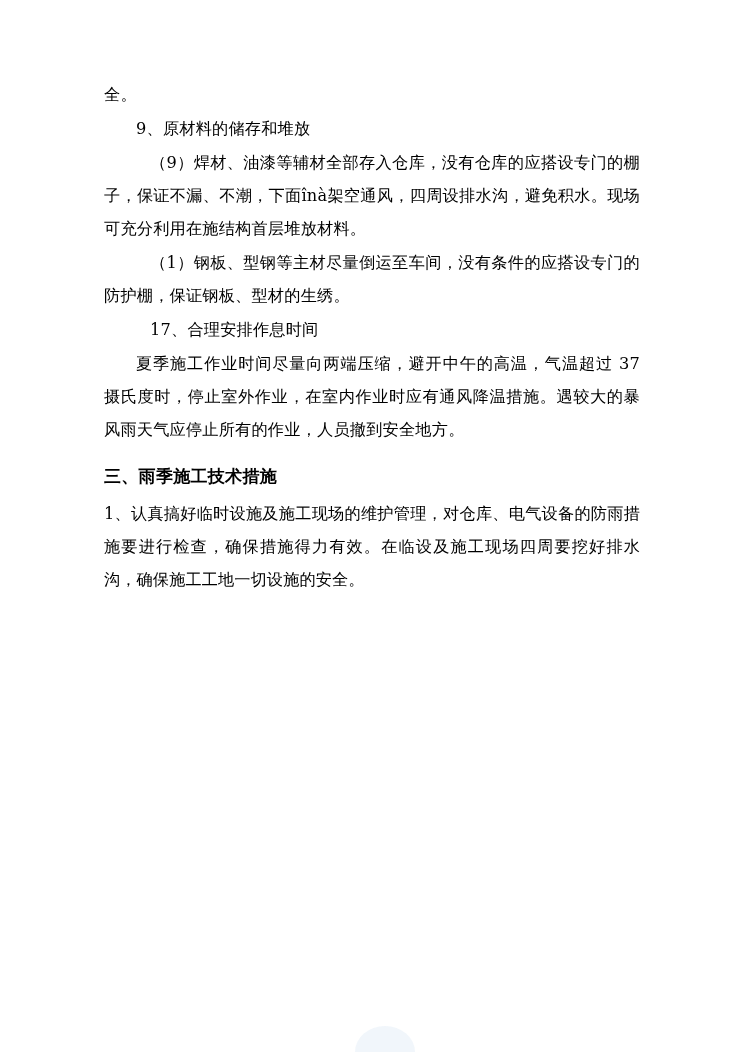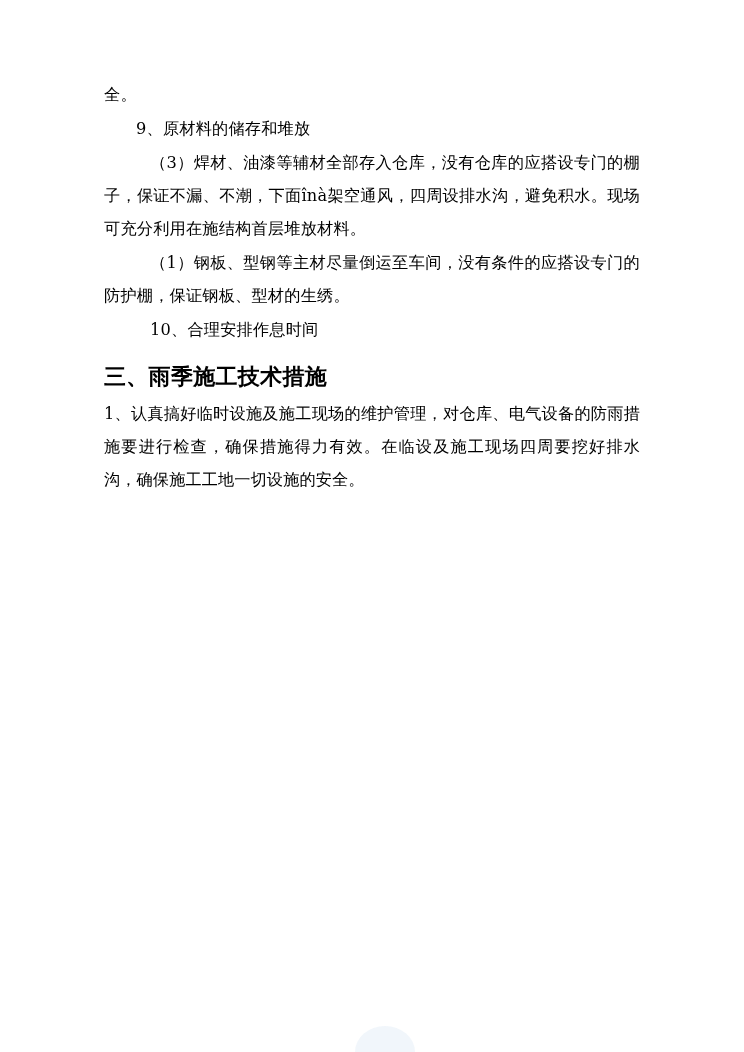--- a/index.html
+++ b/index.html
@@ -38,21 +38,21 @@
     letter-spacing: 0.2px;
   }
   .indent {
     text-indent: 32px;
   }
   .indent2 {
     text-indent: 46px;
   }
   .heading {
     font-weight: bold;
-    font-size: 22px;
+    font-size: 17px;
     line-height: 33px;
     margin: 14px 0 4px 0;
     letter-spacing: 0.3px;
   }
   .body-block p {
     letter-spacing: 0.1px;
   }
   .watermark {
     position: absolute;
     left: 355px;
@@ -65,23 +65,24 @@
   }
 </style>
 </head>
 <body>
 
 <div class="page">
   <div class="content">
 
     <p class="para">全。</p>
     <p class="para indent">9、原材料的储存和堆放</p>
-    <p class="para indent2">（3）焊材、油漆等辅材全部存入仓库，没有仓库的应搭设专门的棚子，保证不漏、不潮，下面înà架空通风，四周设排水沟，避免积水。现场可充分利用在施结构首层堆放材料。</p>
+    <p class="para indent2">（9）焊材、油漆等辅材全部存入仓库，没有仓库的应搭设专门的棚子，保证不漏、不潮，下面înà架空通风，四周设排水沟，避免积水。现场可充分利用在施结构首层堆放材料。</p>
     <p class="para indent2">（1）钢板、型钢等主材尽量倒运至车间，没有条件的应搭设专门的防护棚，保证钢板、型材的生绣。</p>
-    <p class="para indent2">10、合理安排作息时间</p>
+    <p class="para indent2">17、合理安排作息时间</p>
+    <p class="para indent">夏季施工作业时间尽量向两端压缩，避开中午的高温，气温超过 37 摄氏度时，停止室外作业，在室内作业时应有通风降温措施。遇较大的暴风雨天气应停止所有的作业，人员撤到安全地方。</p>
 
     <div class="heading">三、雨季施工技术措施</div>
 
     <div class="body-block">
       <p class="para">1、认真搞好临时设施及施工现场的维护管理，对仓库、电气设备的防雨措施要进行检查，确保措施得力有效。在临设及施工现场四周要挖好排水沟，确保施工工地一切设施的安全。</p>
     </div>
 
   </div>
   <div class="watermark"></div>
 </div>

